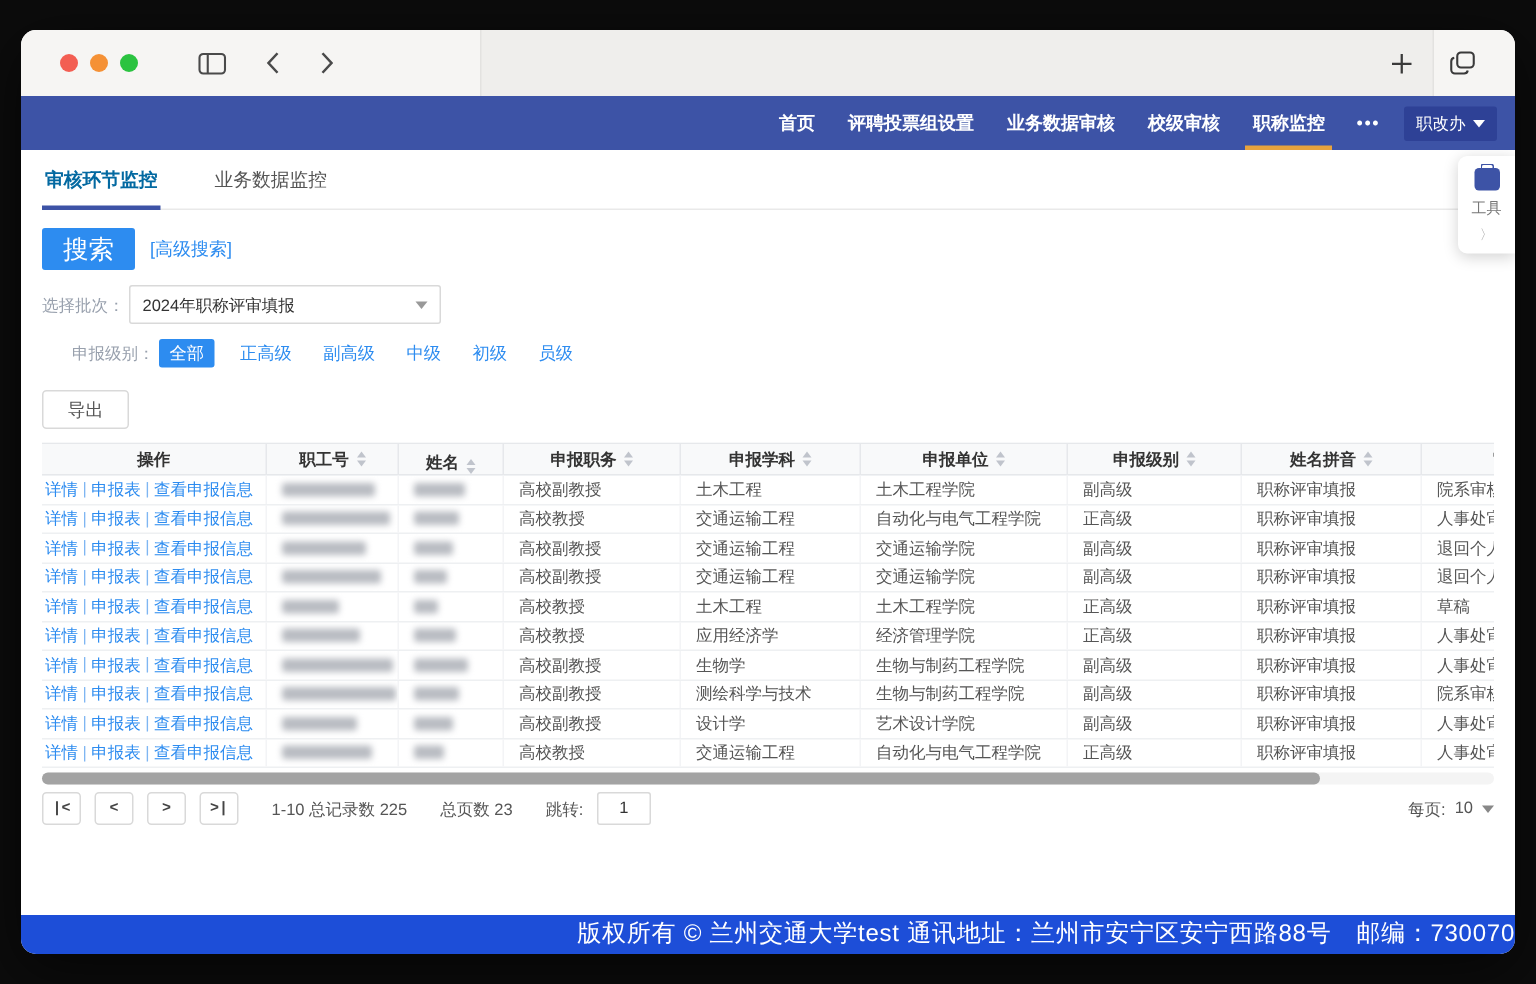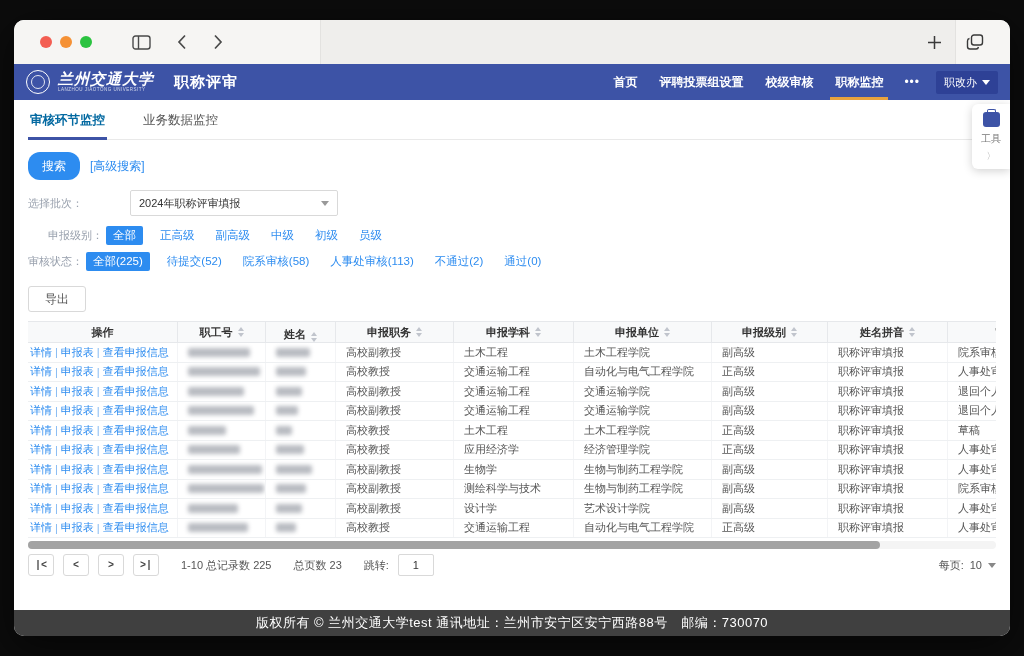--- a/index.html
+++ b/index.html
@@ -44,27 +44,27 @@
   .tools-lb { font-size:10px; color:#777; margin-top:5px; }
   .tools-ch { font-size:9px; color:#aaa; margin-top:4px; }
   .page-title { margin-top:12px; font-size:16px; font-weight:bold; color:#333; }
   .tabs { margin-top:8px; display:flex; gap:34px; border-bottom:1px solid #e9e9e9; }
   .tab { font-size:12.5px; color:#555; padding:4px 2px 8px; cursor:pointer; }
   .tab.active { color:#0369a1; border-bottom:3px solid #3d53a6; margin-bottom:-1px; font-weight:bold; }
   .search-row { margin-top:12px; display:flex; align-items:center; gap:10px; }
   .search-box { width:322px; height:28px; border:1px solid #d9d9d9; border-radius:2px; display:flex; align-items:center; padding:0 8px; gap:6px; background:#fff; }
   .search-box input { border:none; outline:none; flex:1; font-size:11.5px; color:#333; font-family:inherit; }
   .search-box input::placeholder { color:#bfbfbf; }
-  .btn-primary { height:28px; padding:0 14px; background:#2d8cf0; color:#fff; border:none; border-radius:12px; font-size:12px; cursor:pointer; font-family:Liberation Serif, serif; }
+  .btn-primary { height:28px; padding:0 14px; background:#2d8cf0; color:#fff; border:none; border-radius:2px; font-size:17px; cursor:pointer; font-family:Liberation Serif, serif; }
   .adv-link { color:#2d8cf0; font-size:12px; cursor:pointer; }
   .filter-row { display:flex; align-items:center; }
   .f-label { font-size:11px; color:#98a0ad; width:58px; flex:0 0 auto; }
   .select { width:208px; height:26px; border:1px solid #d9d9d9; border-radius:2px; display:flex; align-items:center; padding:0 8px; font-size:11px; color:#333; justify-content:space-between; cursor:pointer; background:#fff; }
   .select .caret { width:0;height:0;border-left:4px solid transparent;border-right:4px solid transparent;border-top:5px solid #999; }
-  .row-batch { margin-top:10px;gap:44px; }
+  .row-batch { margin-top:10px; }
   .row-level { margin-top:10px;margin-left:20px; }
   .row-status { margin-top:7px; }
   .chips { display:flex; align-items:center; gap:13px; }
   .chip { font-size:11.5px; color:#2d8cf0; cursor:pointer; padding:2px 4px; border-radius:2px; white-space:nowrap; }
   .chip.active { background:#2d8cf0; color:#fff; padding:2px 7px; }
   .btn-export { margin-top:15px; height:26px; padding:0 16px; background:#fff; border:1px solid #d9d9d9; border-radius:3px; font-size:12px; color:#555; cursor:pointer; font-family:inherit; }
   
   .tbl-wrap { margin-top:9px; width:968px; overflow:hidden; }
   .tbl { width:1070px; }
   .thead { display:flex; background:#f8f9fa; border-top:1px solid #e6e8eb; border-bottom:1px solid #e6e8eb; height:22px; }
@@ -82,21 +82,21 @@
   .hscroll { margin-top:3px; width:968px; height:8px; background:#f4f4f4; border-radius:4px; }
   .hscroll .thumb { width:88%; height:8px; background:#a3a3a3; border-radius:4px; }
   
   .pager { margin-top:5px; display:flex; align-items:center; gap:9px; font-size:11px; color:#555; width:968px; }
   .pg-btn { width:26px; height:22px; background:#fff; border:1px solid #d9d9d9; border-radius:3px; display:flex; align-items:center; justify-content:center; font-size:10px; color:#444; cursor:pointer; font-weight:bold; font-family:"Liberation Mono",monospace; }
   .jump-input { width:36px; height:22px; border:1px solid #d9d9d9; border-radius:2px; text-align:center; font-size:11px; color:#333; outline:none; font-family:inherit; }
   .pg-right { margin-left:auto; display:flex; align-items:center; gap:6px; cursor:pointer; }
   .pg-right .caret { width:0;height:0;border-left:4px solid transparent;border-right:4px solid transparent;border-top:5px solid #888; }
   .gap12 { width:4px; }
   
-  .footer { flex:0 0 auto; height:26px; background:#404040; color:#fff; font-size:13px; text-align:center; line-height:26px; letter-spacing:.5px; }
+  .footer { flex:0 0 auto; height:26px; background:#1d4ed8; color:#fff; font-size:16px; text-align:right; line-height:26px; letter-spacing:.5px; }
 </style>
 </head>
 <body>
 
 <div class="window">
 
   <div class="titlebar">
     <div class="tabstrip"></div>
     <div class="lights">
       <span class="light red"></span>
@@ -129,33 +129,24 @@
       <span class="tb-ic">
         <svg width="18" height="16" viewBox="0 0 18 16" fill="none" stroke="#3a3a3a" stroke-width="1.4">
             <rect x="5.5" y="1" width="11" height="10" rx="2.5"></rect>
             <path d="M3.5 4.5 A2.5 2.5 0 0 0 1.5 7 V12.5 A2.5 2.5 0 0 0 4 15 H10 A2.5 2.5 0 0 0 12.5 13"></path>
           </svg>
       </span>
     </div>
   </div>
 
   <div class="navbar">
-    <div class="brand">
-      <span class="logo">
-          <i></i>
-        </span>
-      <span class="uni">
-        <div class="uni-cn">兰州交通大学</div>
-        <div class="uni-en">LANZHOU JIAOTONG UNIVERSITY</div>
-      </span>
-      <span class="app-title">职称评审</span>
-    </div>
     <nav class="nav-items">
       <a class="nav-item">首页</a>
       <a class="nav-item">评聘投票组设置</a>
+      <a class="nav-item">业务数据审核</a>
       <a class="nav-item">校级审核</a>
       <a class="nav-item active">职称监控</a>
       <a class="nav-more">•••</a>
       <span class="role-dd">
         <span>职改办</span>
         <i class="caret-dn"></i>
       </span>
     </nav>
   </div>
 
@@ -191,31 +182,20 @@
       <div class="chips">
         <span class="chip active">全部</span>
         <span class="chip">正高级</span>
         <span class="chip">副高级</span>
         <span class="chip">中级</span>
         <span class="chip">初级</span>
         <span class="chip">员级</span>
       </div>
     </div>
 
-    <div class="filter-row row-status">
-      <span class="f-label">审核状态：</span>
-      <div class="chips">
-        <span class="chip active">全部(225)</span>
-        <span class="chip">待提交(52)</span>
-        <span class="chip">院系审核(58)</span>
-        <span class="chip">人事处审核(113)</span>
-        <span class="chip">不通过(2)</span>
-        <span class="chip">通过(0)</span>
-      </div>
-    </div>
 
     <button class="btn-export">导出</button>
 
     <div class="tbl-wrap">
       <div class="tbl">
         <div class="thead" id="thead">
             <div class="th" style="width: 150px;">
               <span>操作</span>
             </div>
             <div class="th" style="width: 88px;">

